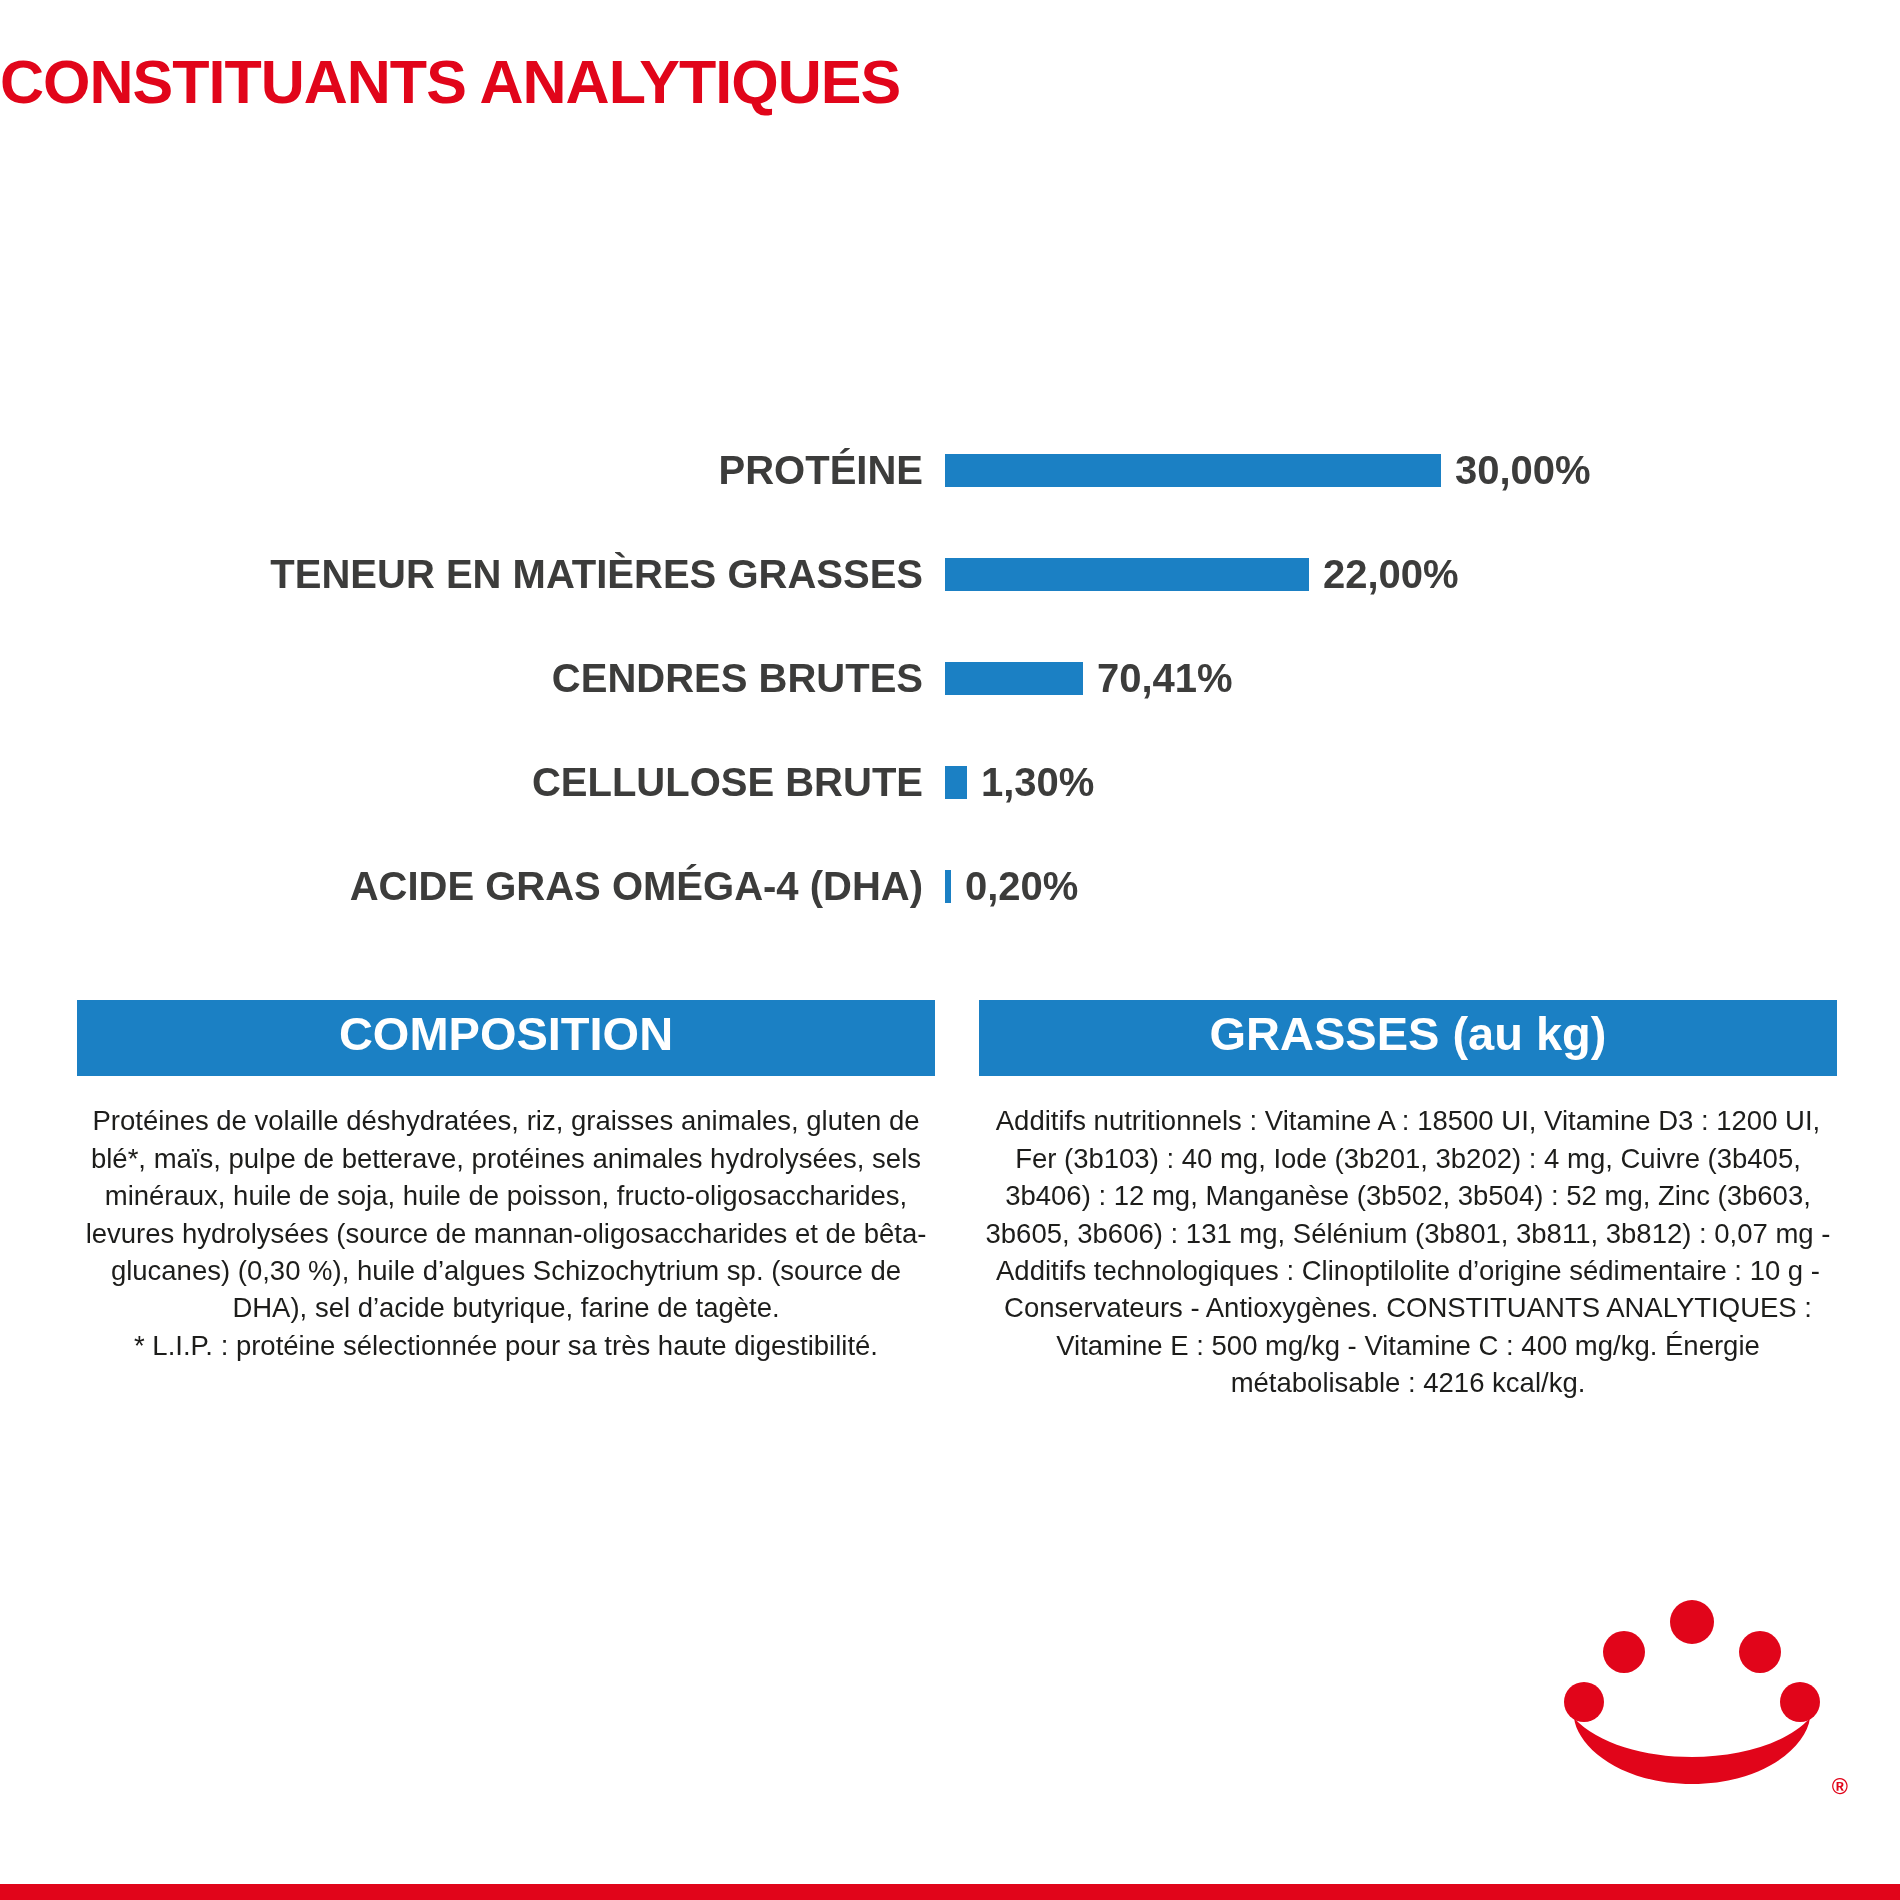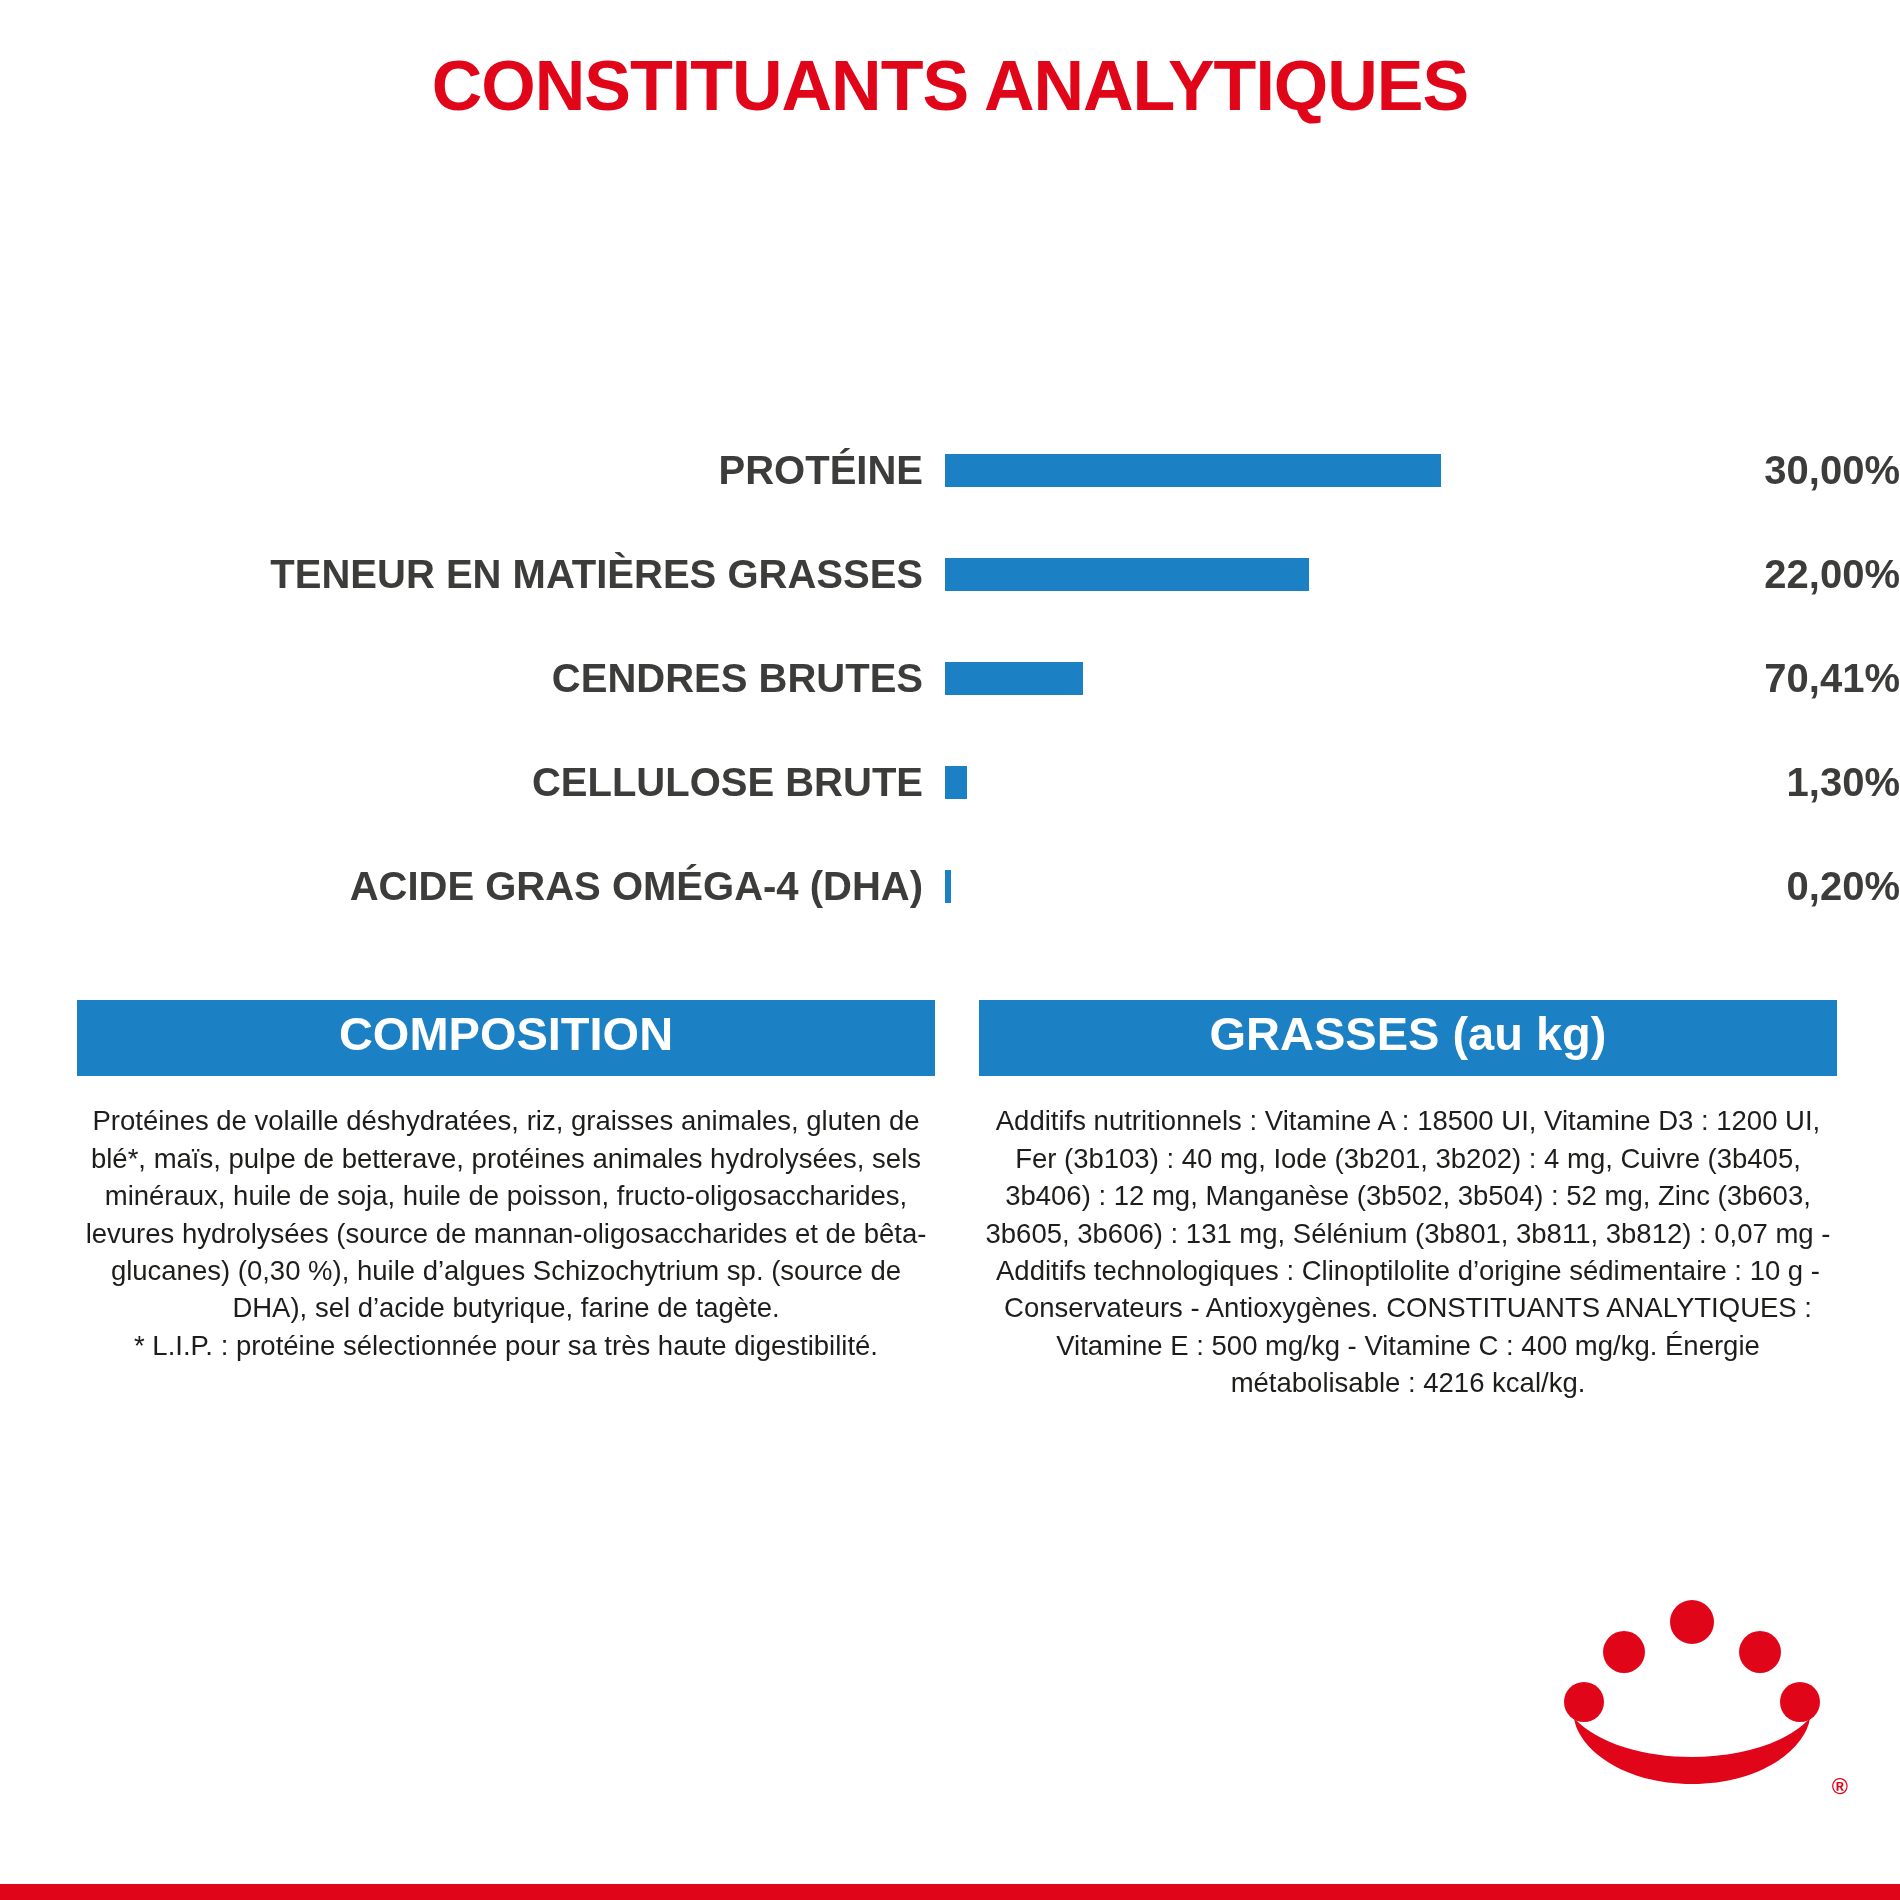--- a/index.html
+++ b/index.html
@@ -21,23 +21,22 @@
     height: 1900px;
     box-sizing: border-box;
   }
 
   
   .title {
     position: absolute;
     top: 50px;
     left: 0;
     width: 1900px;
-    text-align: center;
     color: #e1051a;
-    font-size: 70px;
+    font-size: 61px;
     font-weight: bold;
     letter-spacing: -1px;
     line-height: 1.05;
   }
 
   
   .chart {
     position: absolute;
     top: 418px;
     left: 0;
@@ -56,21 +55,20 @@
     font-size: 40px;
     font-weight: bold;
     color: #3c3c3b;
     letter-spacing: 0px;
     white-space: nowrap;
   }
   .chart-bar-wrap {
     display: flex;
     align-items: center;
     flex: 1;
-    justify-content: space-between;
   }
   .chart-bar {
     height: 33px;
     background: #1b80c4;
   }
   .chart-value {
     font-size: 40px;
     font-weight: bold;
     color: #3c3c3b;
     margin-left: 14px;

